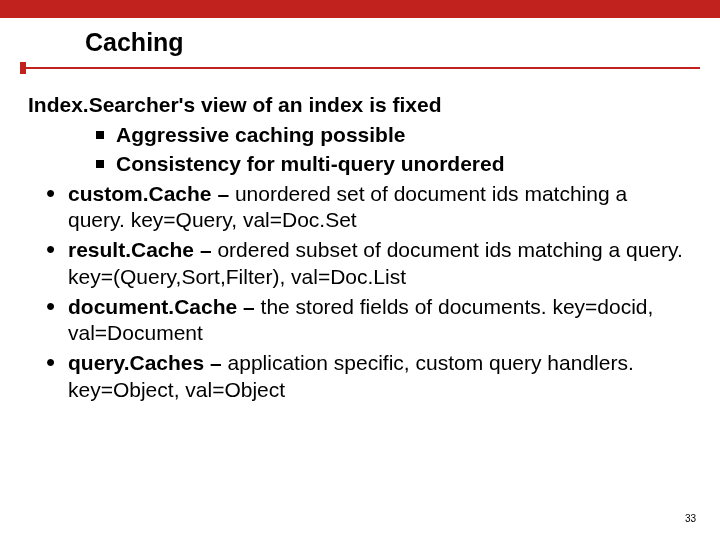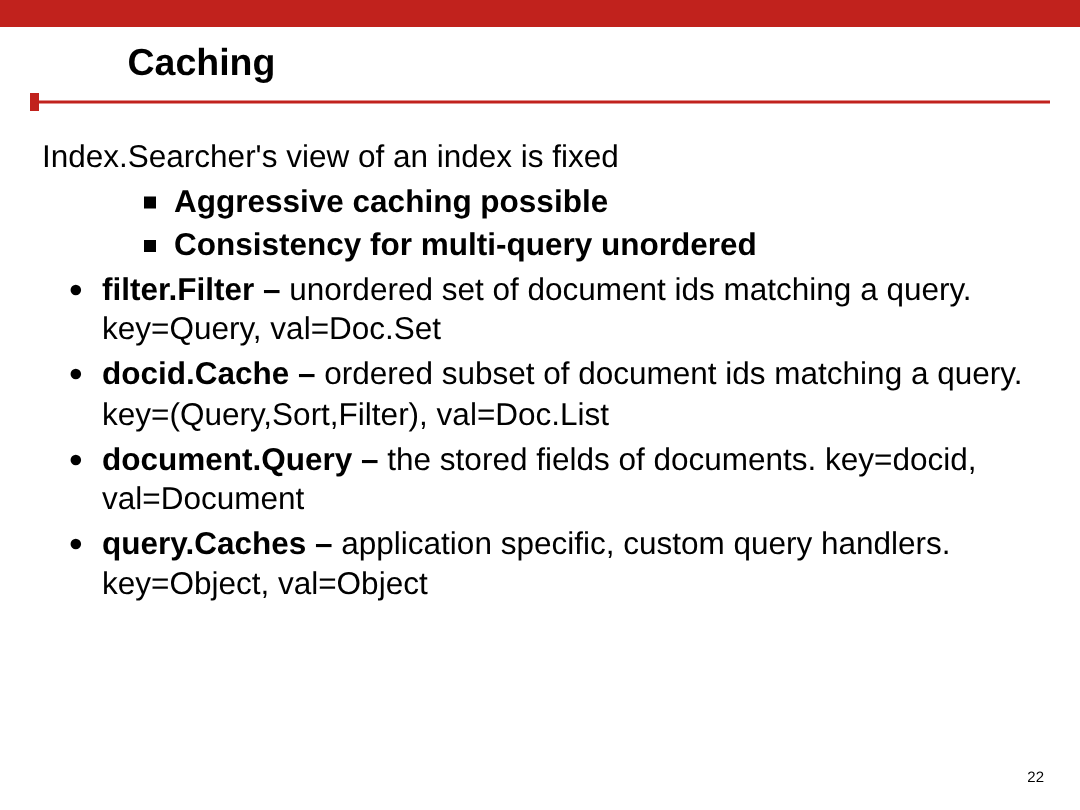--- a/index.html
+++ b/index.html
@@ -59,21 +59,21 @@
   .content {
     position: absolute;
     top: 92px;
     left: 28px;
     right: 32px;
     font-size: 21px;
     color: #000;
     line-height: 1.25;
   }
   .heading {
-    font-weight: normal;
+    font-weight: bold;
     margin: 0 0 4px 0;
   }
   .sub-list {
     margin: 0 0 2px 0;
     padding: 0 0 0 68px;
     list-style: none;
     font-weight: bold;
   }
   .sub-list li {
     position: relative;
@@ -130,28 +130,28 @@
   <div class="content">
     <p class="heading">Index.Searcher's view of an index is fixed</p>
 
     <ul class="sub-list">
       <li>Aggressive caching possible</li>
       <li>Consistency for multi-query unordered</li>
     </ul>
 
     <ul class="main-list">
       <li>
-        <span class="b">filter.Filter – </span><span>unordered set of document ids matching a query. key=Query, val=Doc.Set</span>
+        <span class="b">custom.Cache – </span><span>unordered set of document ids matching a query. key=Query, val=Doc.Set</span>
       </li>
       <li>
-        <span class="b">docid.Cache – </span><span>ordered subset of document ids matching a query. key=(Query,Sort,Filter), val=Doc.List</span>
+        <span class="b">result.Cache – </span><span>ordered subset of document ids matching a query. key=(Query,Sort,Filter), val=Doc.List</span>
       </li>
       <li>
-        <span class="b">document.Query – </span><span>the stored fields of documents. key=docid, val=Document</span>
+        <span class="b">document.Cache – </span><span>the stored fields of documents. key=docid, val=Document</span>
       </li>
       <li>
         <span class="b">query.Caches – </span><span>application specific, custom query handlers. key=Object, val=Object</span>
       </li>
     </ul>
   </div>
 
-  <div class="pagenum">22</div>
+  <div class="pagenum">33</div>
 </div>
 
 </body></html>

